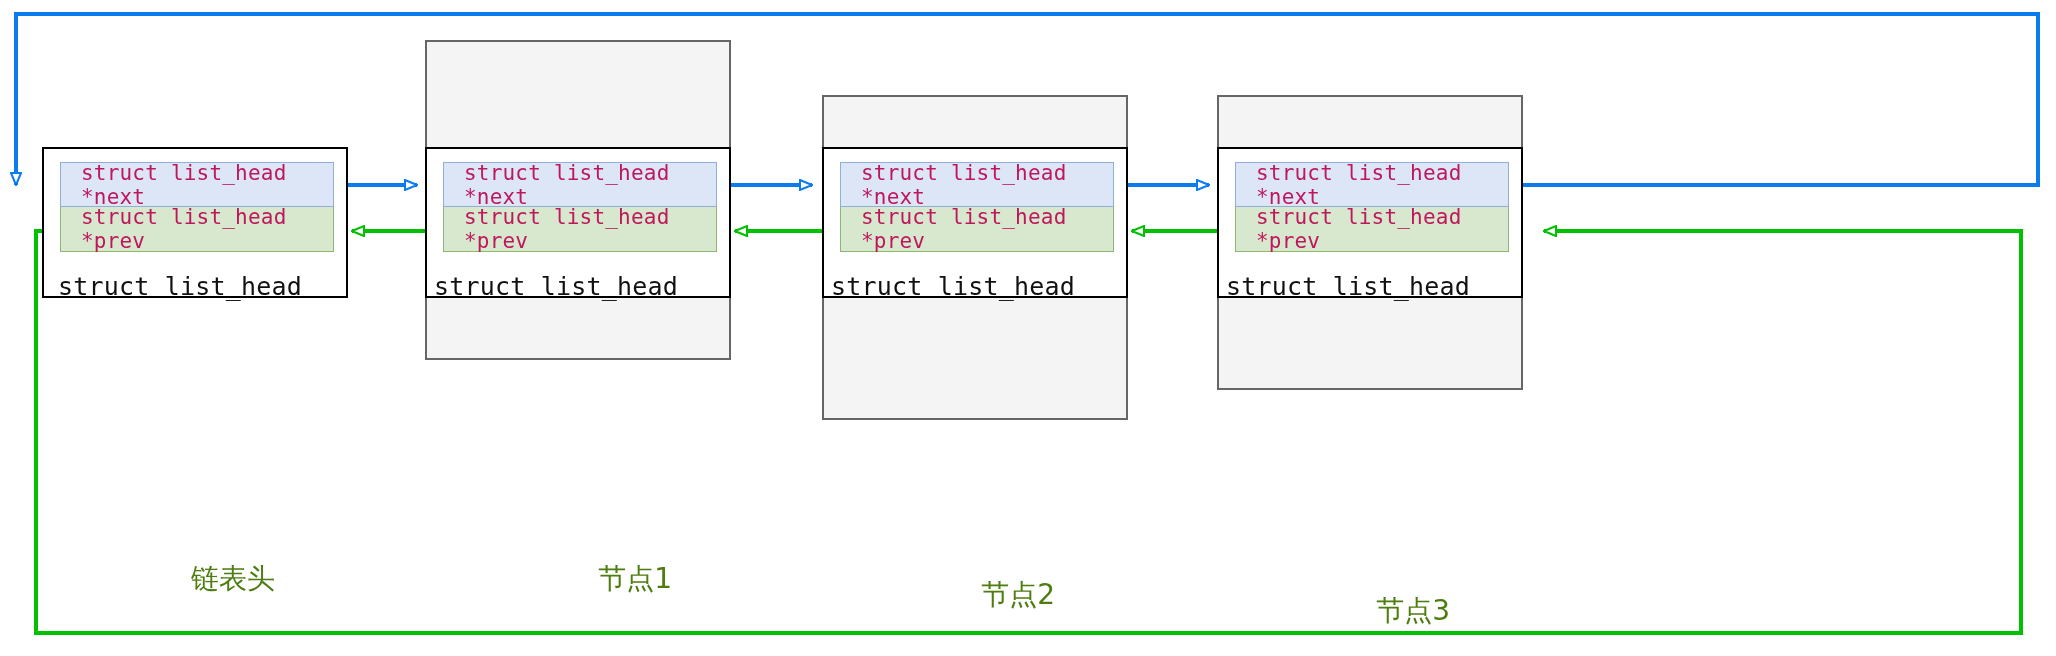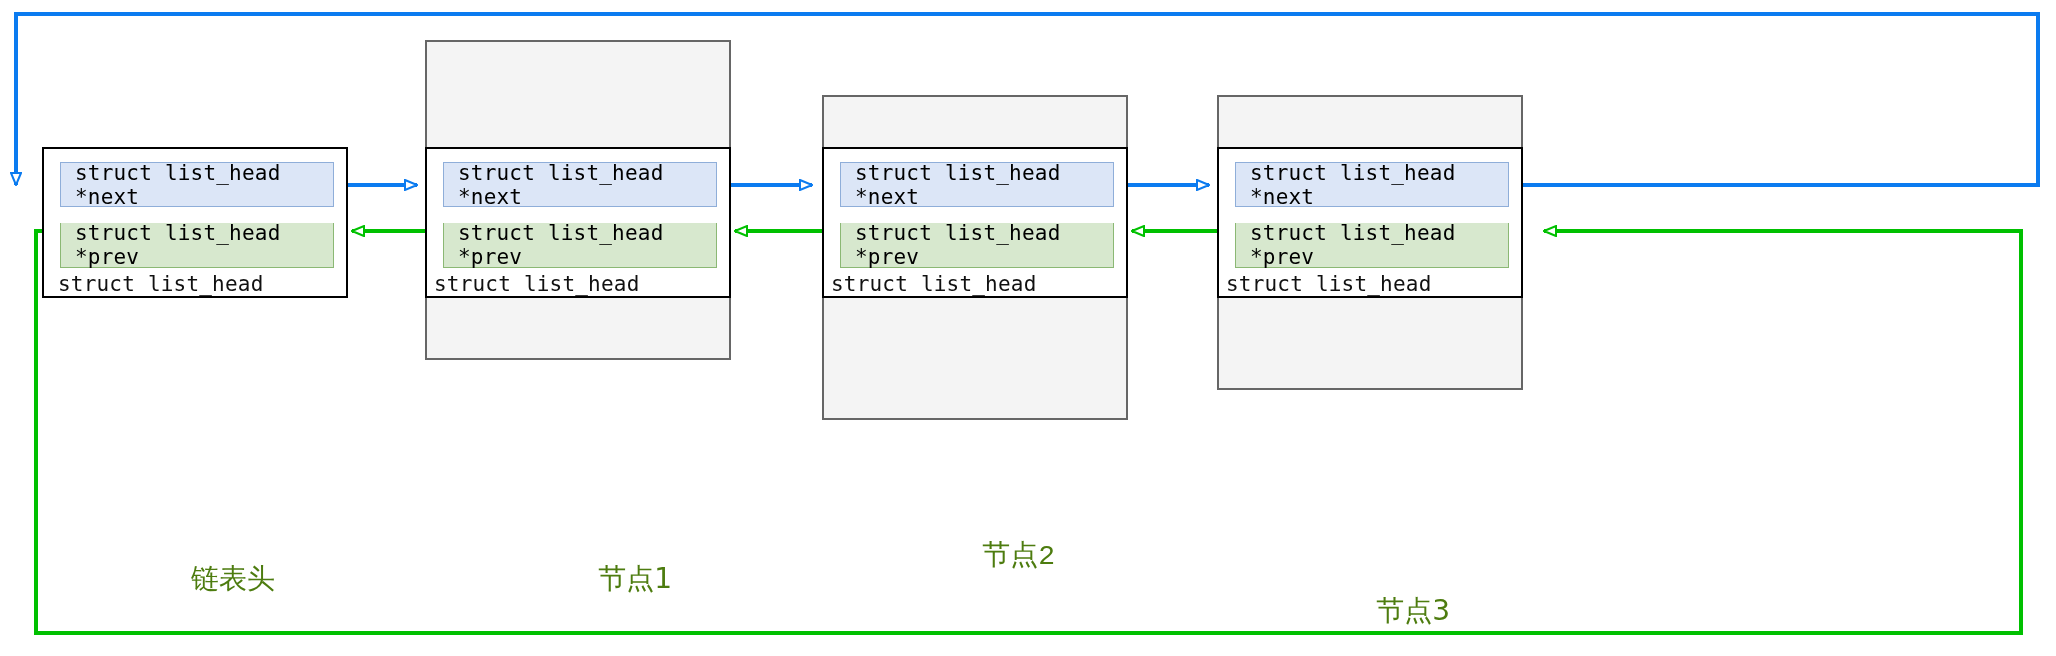--- a/index.html
+++ b/index.html
@@ -4,25 +4,25 @@
 <style>
   html,body{margin:0;padding:0;background:#ffffff;}
   #stage{position:relative;width:2056px;height:656px;background:#ffffff;
          font-family:"DejaVu Sans Mono", monospace; overflow:hidden;}
   svg.wires{position:absolute;left:0;top:0;width:2056px;height:656px;pointer-events:none;}
 
   .outer-box{position:absolute;background:#f4f4f4;border:2px solid #666666;box-sizing:border-box;}
   .lh-box{position:absolute;background:#ffffff;border:2px solid #000000;box-sizing:border-box;}
 
   .field{position:absolute;box-sizing:border-box;display:flex;align-items:center;
-         padding-left:14px;font-size:21px;color:#000000;letter-spacing:.2px;}
+         padding-left:20px;font-size:21px;color:#be185d;letter-spacing:.2px;}
   .field.next{background:#dce6f7;border:1px solid #8faed9;}
-  .field.prev{background:#d7e8ce;border:1px solid #8bb874;border-top:none;margin-top:16px;}
+  .field.prev{background:#d7e8ce;border:1px solid #8bb874;border-top:none;}
 
-  .lh-label{position:absolute;font-size:21px;color:#111111;letter-spacing:.2px;white-space:nowrap;}
+  .lh-label{position:absolute;font-size:25px;color:#111111;letter-spacing:.2px;white-space:nowrap;}
 
   .cn-label{position:absolute;color:#4d7c0f;font-size:28px;
             font-family:"DejaVu Sans", sans-serif;white-space:nowrap;text-align:right;}
 </style>
 </head>
 <body>
 
 <div id="stage">
 
   <svg class="wires" viewBox="0 0 2056 656" xmlns="http://www.w3.org/2000/svg">
@@ -73,21 +73,21 @@
   <div class="field next" style="left:443px;top:162px;width:274px;height:45px;">struct list_head *next</div>
   <div class="field prev" style="left:443px;top:207px;width:274px;height:45px;">struct list_head *prev</div>
   <div class="lh-label" style="left:434px;top:272px;">struct list_head</div>
   <div class="cn-label" style="left:512px;top:560px;width:160px;">节点1</div>
 
   <div class="outer-box" style="left:822px;top:95px;width:306px;height:325px;"></div>
   <div class="lh-box" style="left:822px;top:147px;width:306px;height:151px;"></div>
   <div class="field next" style="left:840px;top:162px;width:274px;height:45px;">struct list_head *next</div>
   <div class="field prev" style="left:840px;top:207px;width:274px;height:45px;">struct list_head *prev</div>
   <div class="lh-label" style="left:831px;top:272px;">struct list_head</div>
-  <div class="cn-label" style="left:895px;top:536px;width:160px;font-family:Liberation Mono, monospace;">节点2</div>
+  <div class="cn-label" style="left:895px;top:576px;width:160px;">节点2</div>
 
   <div class="outer-box" style="left:1217px;top:95px;width:306px;height:295px;"></div>
   <div class="lh-box" style="left:1217px;top:147px;width:306px;height:151px;"></div>
   <div class="field next" style="left:1235px;top:162px;width:274px;height:45px;">struct list_head *next</div>
   <div class="field prev" style="left:1235px;top:207px;width:274px;height:45px;">struct list_head *prev</div>
   <div class="lh-label" style="left:1226px;top:272px;">struct list_head</div>
   <div class="cn-label" style="left:1290px;top:592px;width:160px;">节点3</div>
 
 </div>
 

